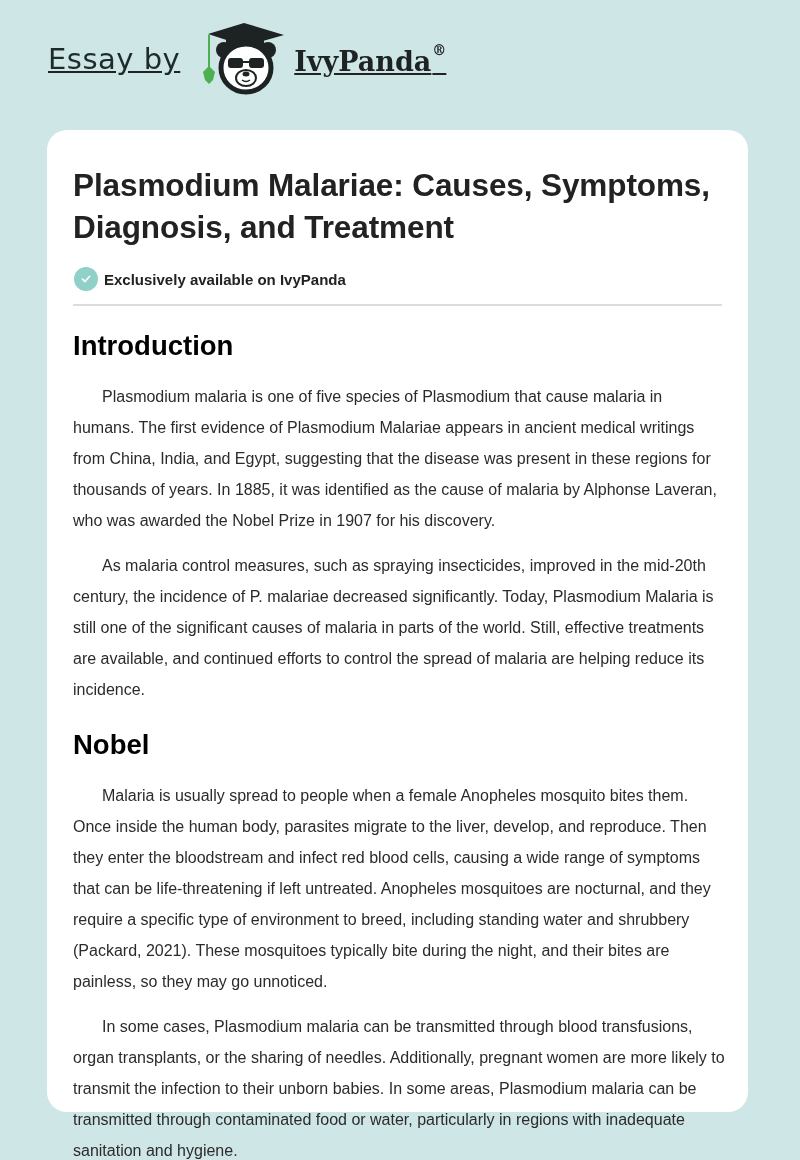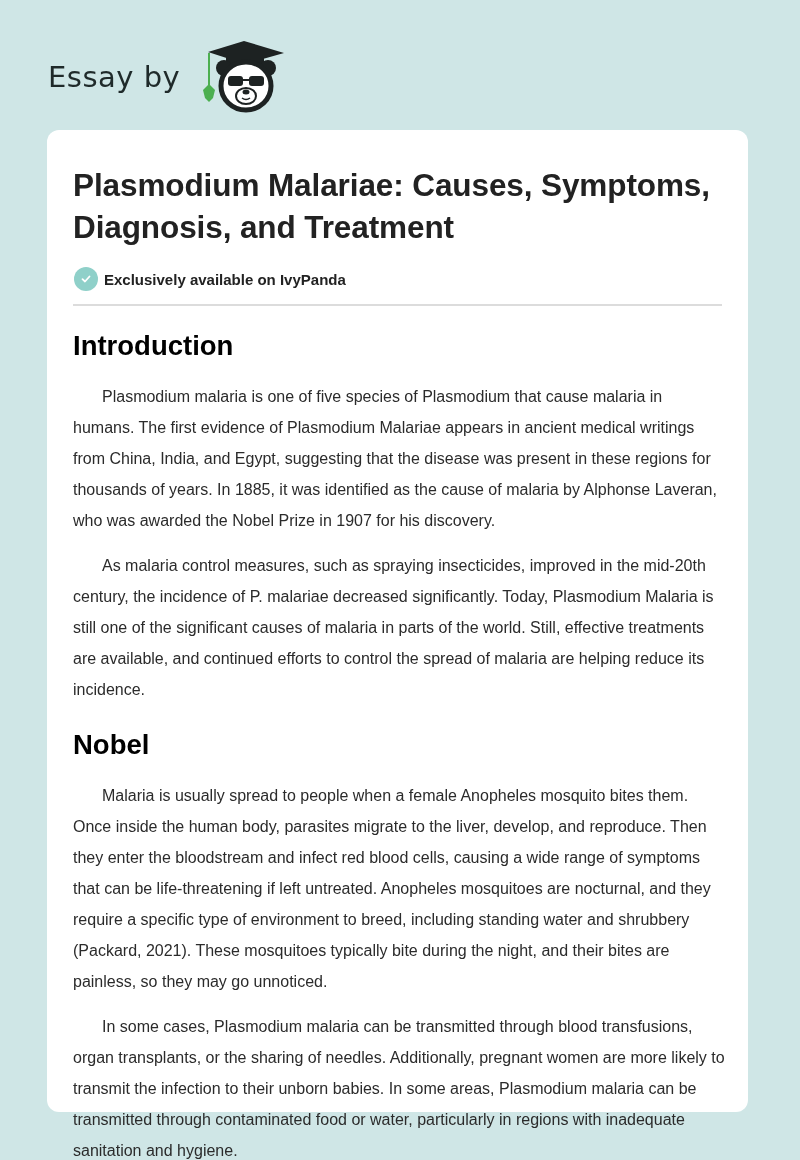--- a/index.html
+++ b/index.html
@@ -11,24 +11,25 @@
     height: 1160px;
     background: #cfe6e6;
     font-family: "Liberation Sans", sans-serif;
     color: #222;
     position: relative;
     overflow: hidden;
   }
   .header {
     position: absolute;
     left: 48px;
-    top: 38px;
+    top: 20px;
     height: 76px;
     display: flex;
     align-items: center;
+    text-decoration: underline;
   }
   .essay-by {
     font-family: "DejaVu Sans", sans-serif;
     font-size: 29px;
     color: #1f2a2a;
     letter-spacing: 0.5px;
     margin-right: 20px;
     margin-top: 2px;
   }
   .logo-mark {
@@ -50,21 +51,21 @@
     top: -4px;
     margin-left: 1px;
   }
   .card {
     position: absolute;
     left: 47px;
     top: 130px;
     width: 701px;
     height: 982px;
     background: #ffffff;
-    border-radius: 12px;
+    border-radius: 20px;
     box-sizing: border-box;
     padding: 34px 26px 0 26px;
   }
   .title {
     font-size: 31.5px;
     font-weight: bold;
     line-height: 42px;
     color: #222;
     margin: 0;
     letter-spacing: -0.1px;
@@ -140,20 +141,21 @@
     <ellipse cx="46" cy="48" rx="25" ry="24" fill="#ffffff" stroke="#1d2222" stroke-width="5"></ellipse>
 
     <rect x="28" y="38" width="15" height="10" rx="3" fill="#1d2222"></rect>
     <rect x="49" y="38" width="15" height="10" rx="3" fill="#1d2222"></rect>
     <line x1="43" y1="42" x2="49" y2="42" stroke="#1d2222" stroke-width="2"></line>
 
     <ellipse cx="46" cy="58" rx="10" ry="8" fill="#ffffff" stroke="#1d2222" stroke-width="2"></ellipse>
     <ellipse cx="46" cy="54" rx="3.5" ry="2.5" fill="#1d2222"></ellipse>
     <path d="M42,60 Q46,63 50,60" stroke="#1d2222" stroke-width="1.5" fill="none"></path>
   </svg>
+  <span class="brand"><span>IvyPanda</span><sup>®</sup></span>
 </div>
 
 <div class="card">
   <h1 class="title">Plasmodium Malariae: Causes, Symptoms, Diagnosis, and Treatment</h1>
 
   <div class="badge">
     <span class="badge-icon">
       <svg width="12" height="12" viewBox="0 0 12 12">
         <path d="M2.5,6.2 L5,8.5 L9.5,3.5" stroke="#ffffff" stroke-width="1.8" fill="none" stroke-linecap="round" stroke-linejoin="round"></path>
       </svg>

